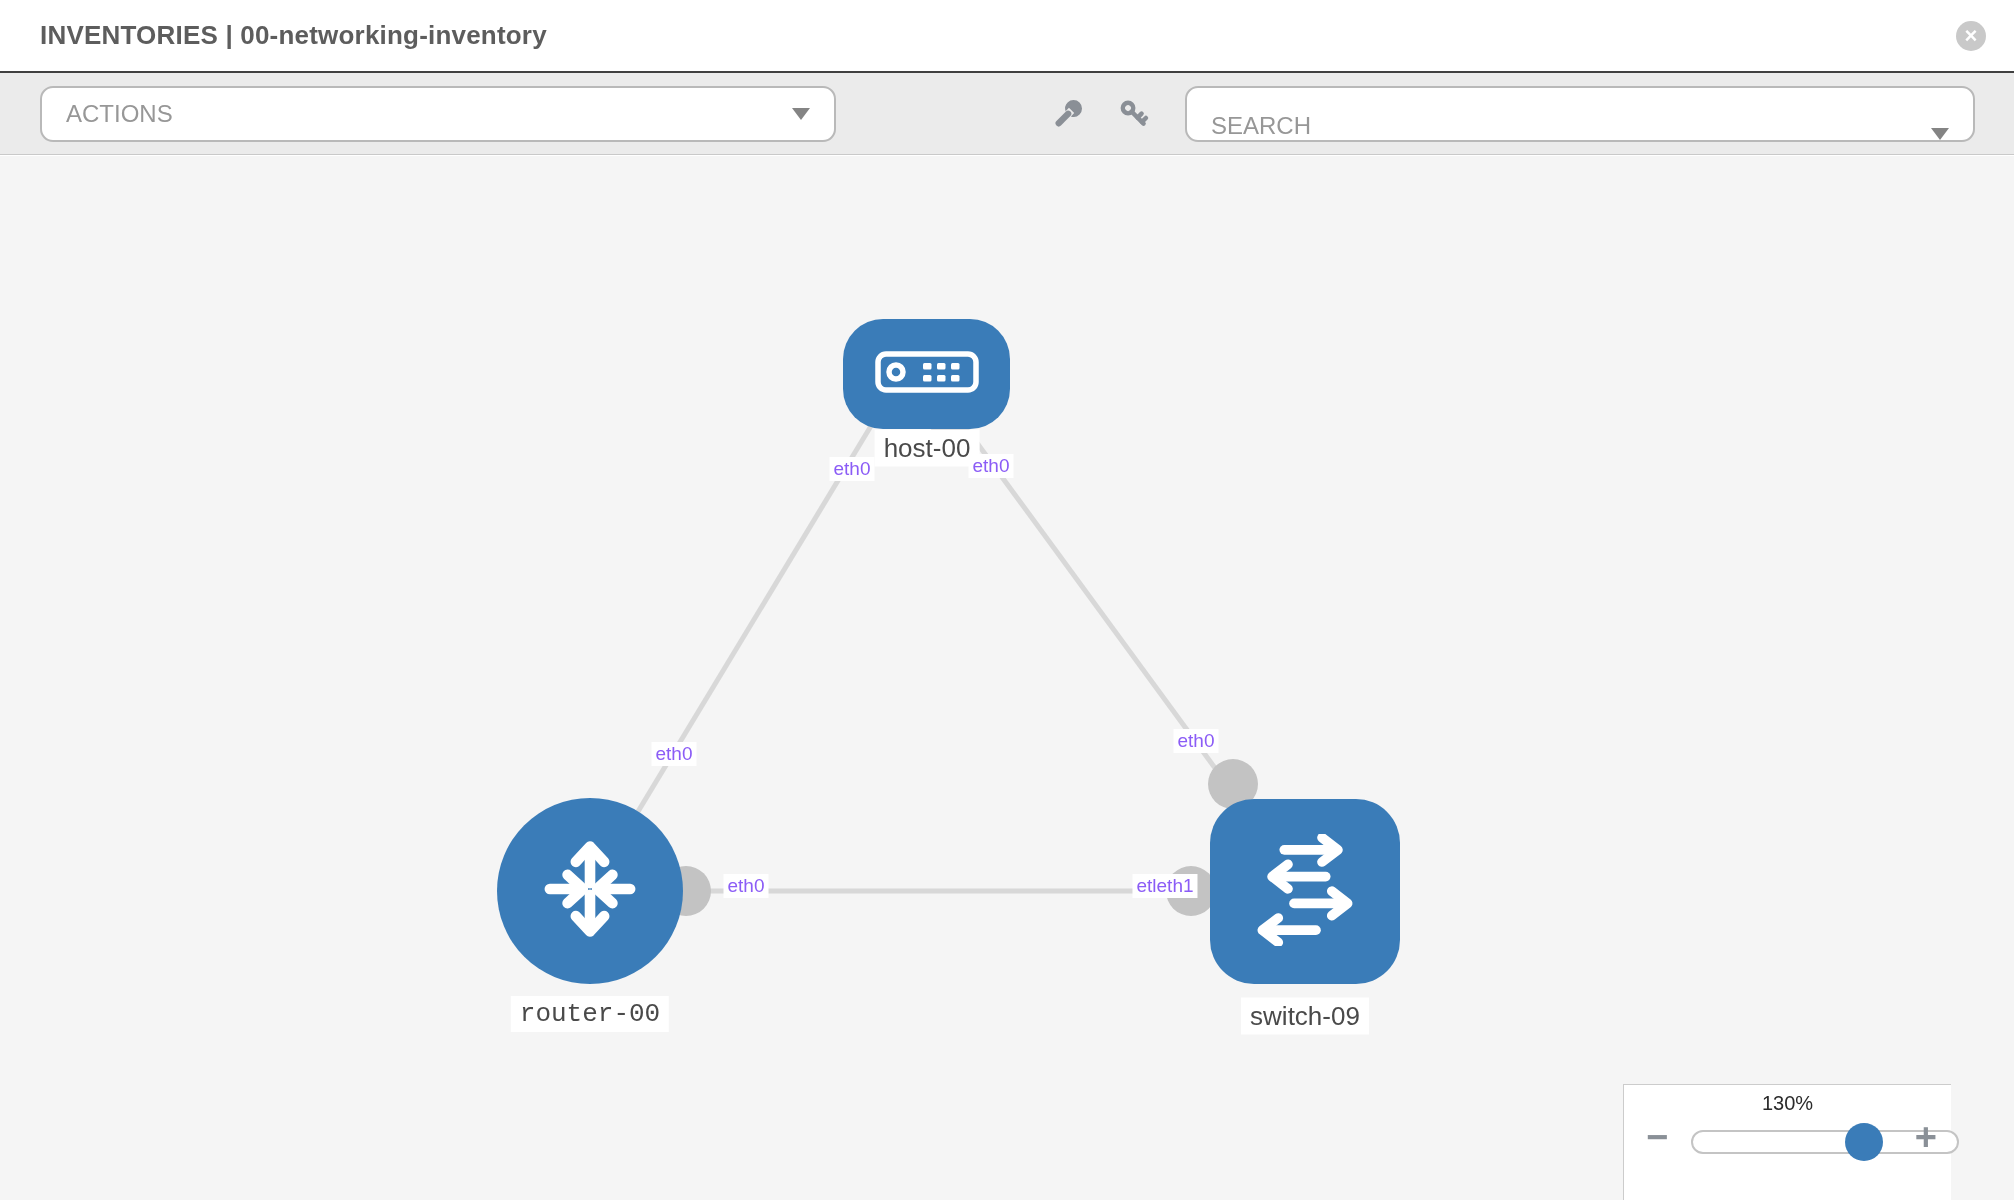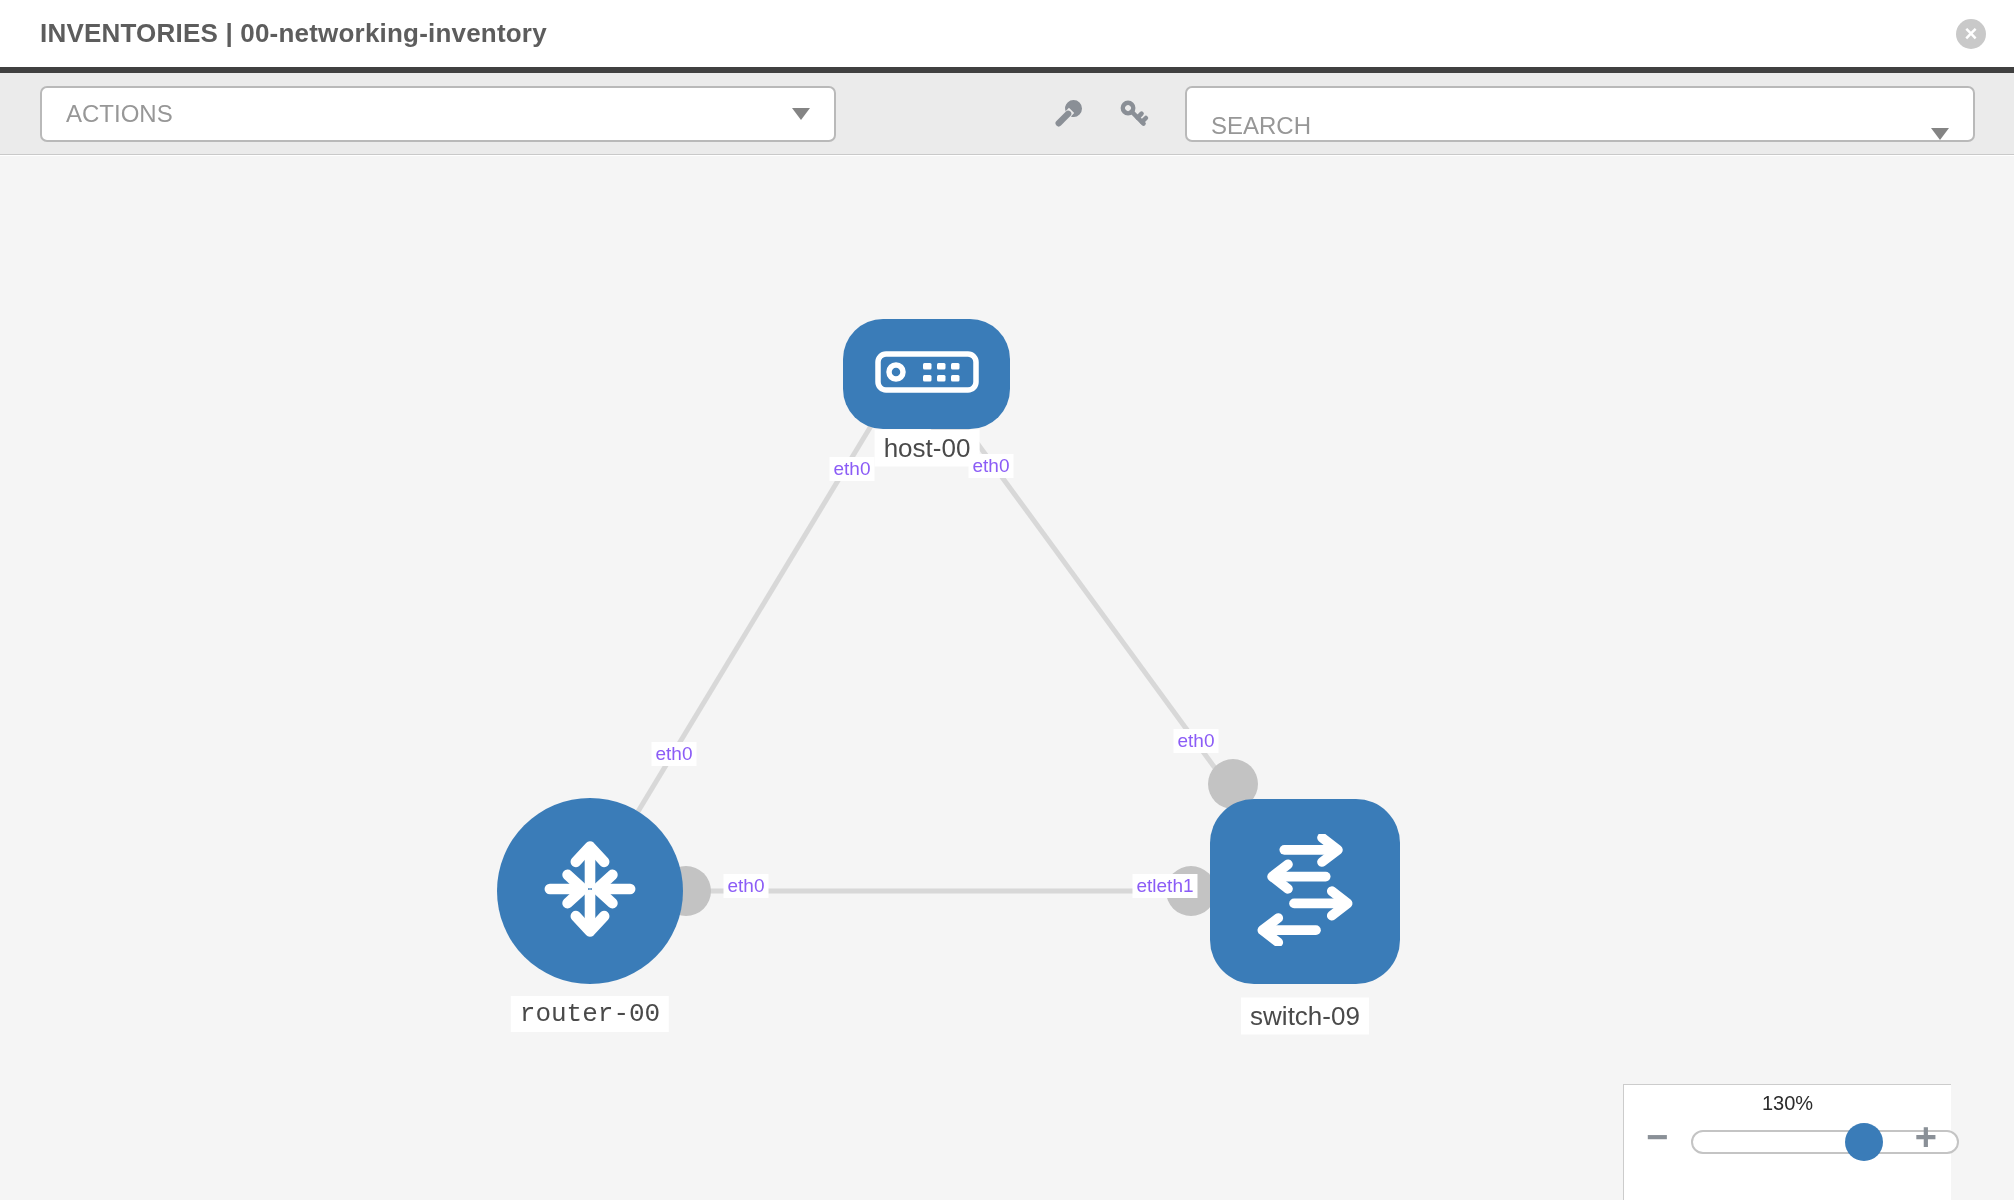--- a/index.html
+++ b/index.html
@@ -5,35 +5,35 @@
   * { box-sizing: border-box; }
   html,body { margin:0; padding:0; }
   body {
     width:2014px; height:1200px; overflow:hidden; background:#ffffff;
     font-family:"Liberation Sans","DejaVu Sans",sans-serif;
   }
   .app { position:relative; width:2014px; height:1200px; }
 
   
   .hdr {
-    height:73px; background:#fff; border-bottom:6px solid #404040;
+    height:73px; background:#fff; border-bottom:2px solid #404040;
     display:flex; align-items:center; padding:0 28px 0 40px;
   }
   .hdr h1 { margin:0; font-size:26px; font-weight:700; color:#5d5d5d; letter-spacing:.2px; }
   .close-btn {
     margin-left:auto; width:30px; height:30px; border-radius:50%;
     background:#c9c9c9; border:none; padding:0; cursor:pointer;
     color:#fff; font-size:22px; font-weight:700; line-height:28px; text-align:center;
   }
 
   
   .toolbar { position:relative; height:82px; background:#ebebeb; border-bottom:1px solid #c9c9c9; }
   .select {
     position:absolute; top:13px; height:56px; background:#fff;
-    border:2px solid #b9b9b9; border-radius:7px;
+    border:2px solid #b9b9b9; border-radius:13px;
     display:flex; align-items:center; padding:0 24px;
     color:#979797; font-size:24px; cursor:pointer;
   }
   .select-actions { left:40px;  width:796px; }
   .select-search  { left:1185px; width:790px;align-items:flex-end; }
   .caret {
     margin-left:auto; width:0; height:0;
     border-left:9px solid transparent; border-right:9px solid transparent;
     border-top:12px solid #848484;
   }

